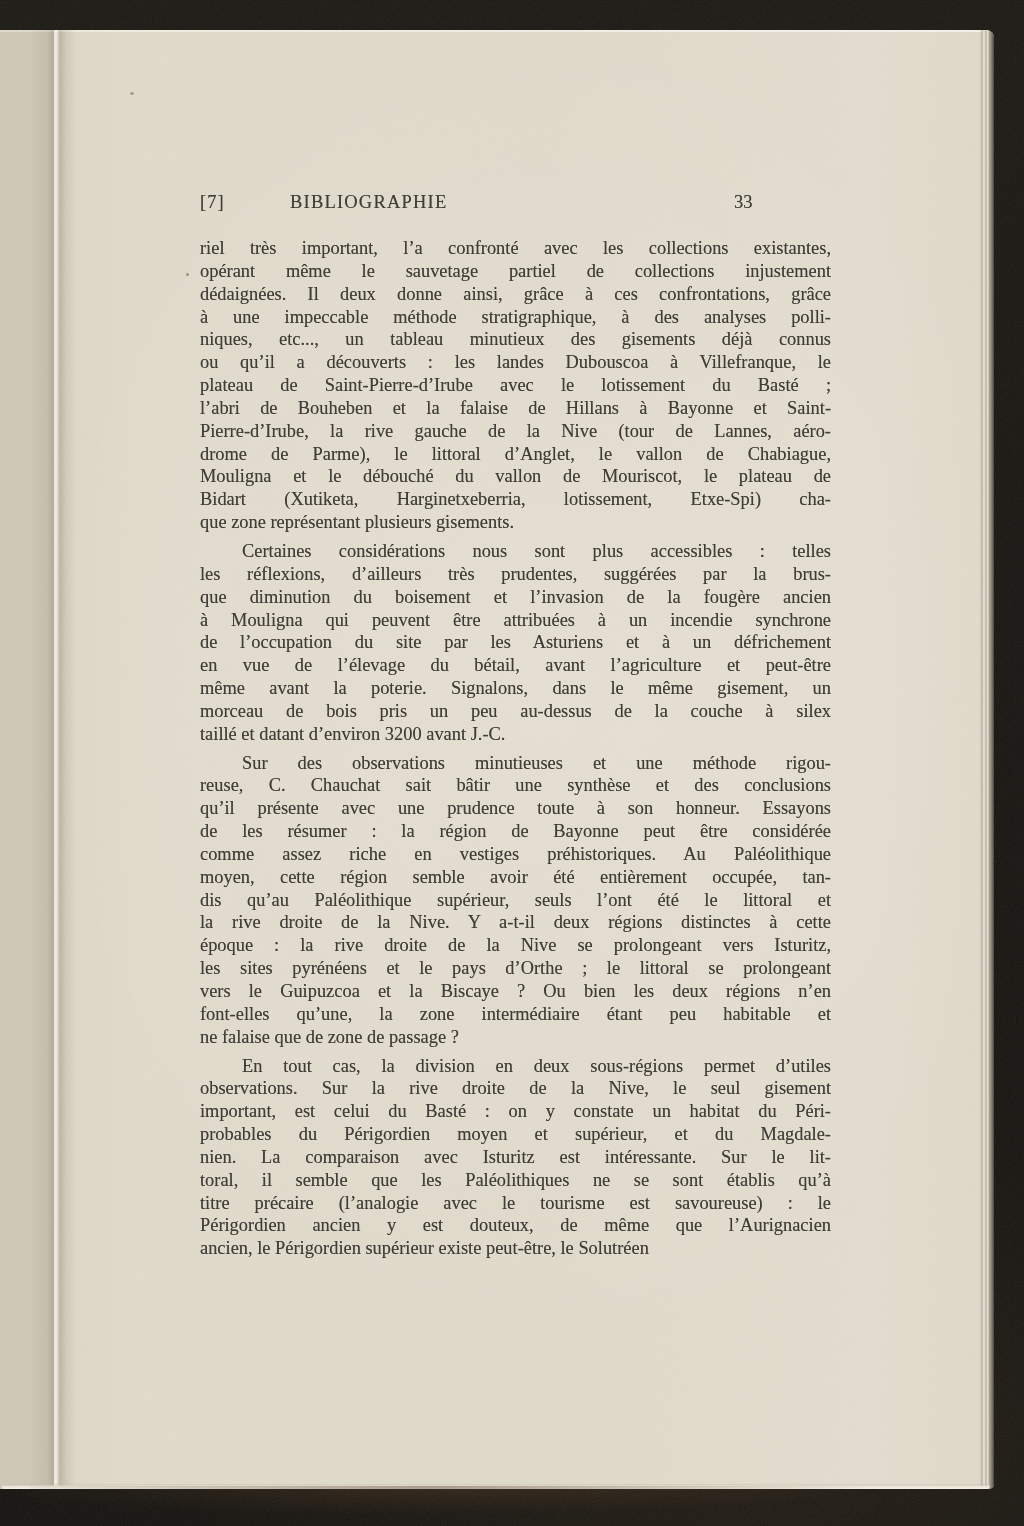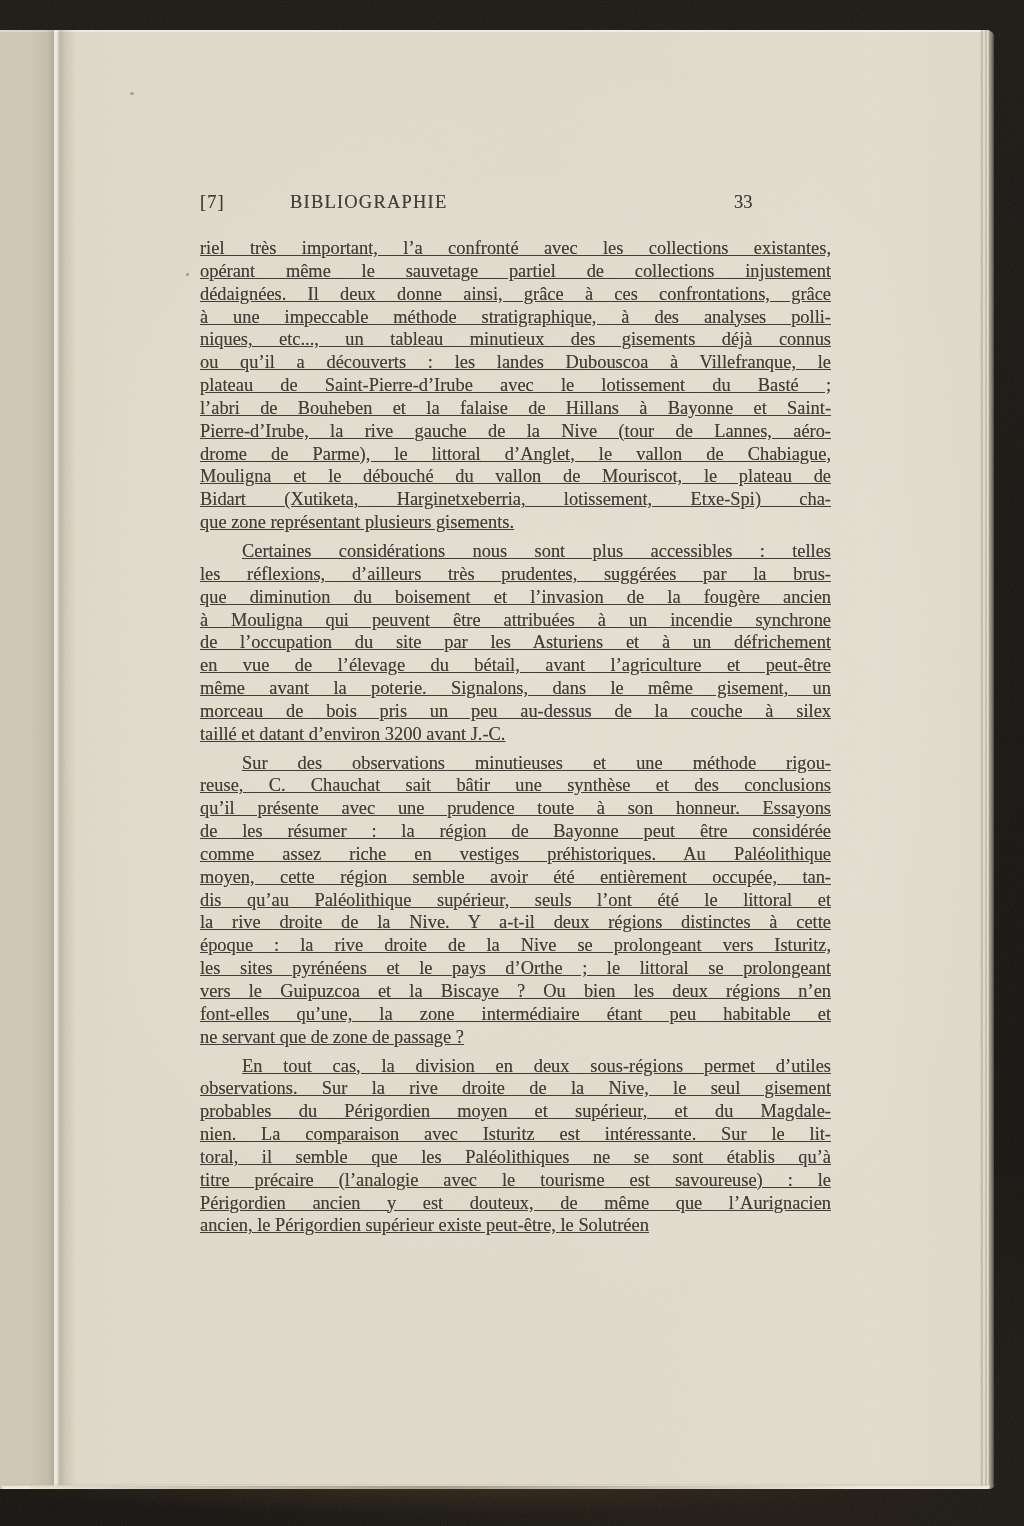--- a/index.html
+++ b/index.html
@@ -94,21 +94,20 @@
   .head-title  { flex: 1; text-align: left; letter-spacing: 1.2px; }
   .page-num    { width: 90px; padding-right: 7px; }
 
   .body-text { margin-top: 23px; font-size: 18.4px; }
   .para + .para { margin-top: 6px; }
   .line {
     line-height: 22.85px;
     text-align: justify;
     text-align-last: justify;
     white-space: normal;
-    text-decoration: underline;
   }
   .line.para-end { text-align-last: left; }
   .para.indent .line:first-child { text-indent: 42px; }
 
   
   .speck {
     position: absolute; border-radius: 50%;
     background: rgba(90,80,60,0.55);
   }
   .speck.s1 { left: 186px; top: 243px; width: 3px; height: 3px; }
@@ -171,25 +170,26 @@
             <div class="line">qu’il présente avec une prudence toute à son honneur. Essayons</div>
             <div class="line">de les résumer : la région de Bayonne peut être considérée</div>
             <div class="line">comme assez riche en vestiges préhistoriques. Au Paléolithique</div>
             <div class="line">moyen, cette région semble avoir été entièrement occupée, tan-</div>
             <div class="line">dis qu’au Paléolithique supérieur, seuls l’ont été le littoral et</div>
             <div class="line">la rive droite de la Nive. Y a-t-il deux régions distinctes à cette</div>
             <div class="line">époque : la rive droite de la Nive se prolongeant vers Isturitz,</div>
             <div class="line">les sites pyrénéens et le pays d’Orthe ; le littoral se prolongeant</div>
             <div class="line">vers le Guipuzcoa et la Biscaye ? Ou bien les deux régions n’en</div>
             <div class="line">font-elles qu’une, la zone intermédiaire étant peu habitable et</div>
-            <div class="line para-end">ne servant que de zone de passage ?</div>
+            <div class="line para-end">ne falaise que de zone de passage ?</div>
           </div>
           <div class="para indent">
             <div class="line">En tout cas, la division en deux sous-régions permet d’utiles</div>
             <div class="line">observations. Sur la rive droite de la Nive, le seul gisement</div>
+            <div class="line">important, est celui du Basté : on y constate un habitat du Péri-</div>
             <div class="line">probables du Périgordien moyen et supérieur, et du Magdale-</div>
             <div class="line">nien. La comparaison avec Isturitz est intéressante. Sur le lit-</div>
             <div class="line">toral, il semble que les Paléolithiques ne se sont établis qu’à</div>
             <div class="line">titre précaire (l’analogie avec le tourisme est savoureuse) : le</div>
             <div class="line">Périgordien ancien y est douteux, de même que l’Aurignacien</div>
             <div class="line para-end">ancien, le Périgordien supérieur existe peut-être, le Solutréen</div>
           </div>
         </div>
     </div>
 

